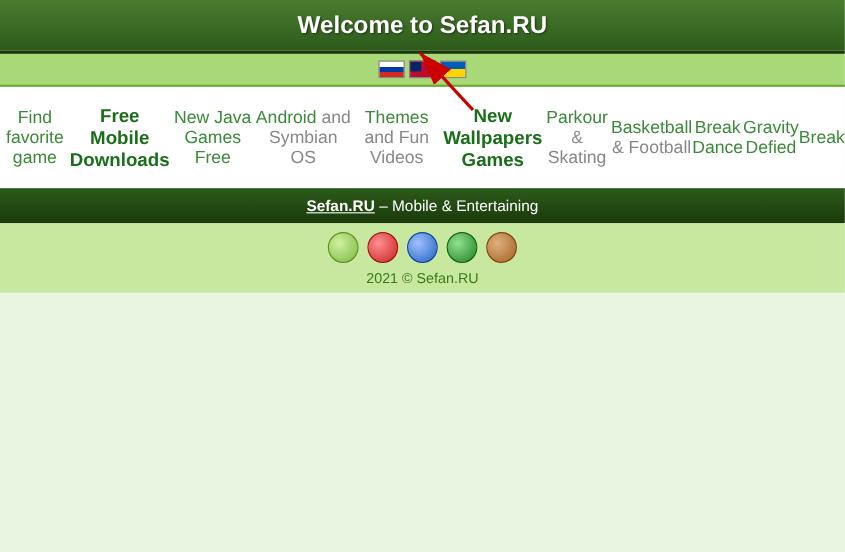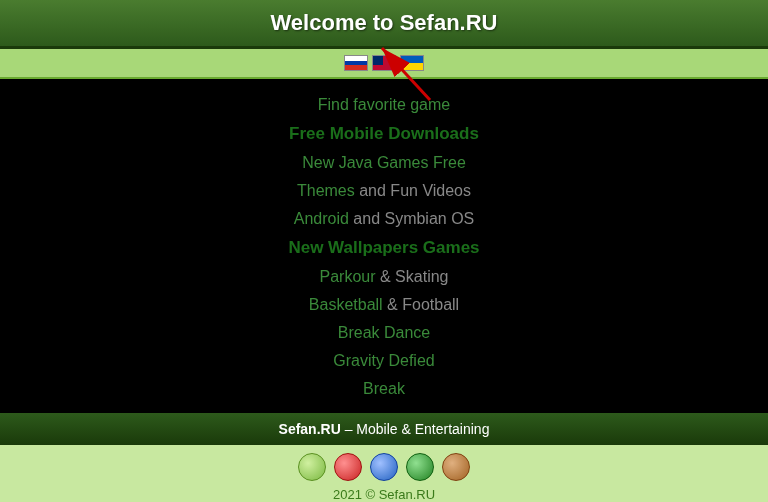--- a/index.html
+++ b/index.html
@@ -57,23 +57,23 @@
       top: 0; left: 0;
       width: 10px; height: 9px;
       background: #002868;
     }
     .flag-ua {
       background: linear-gradient(to bottom, #005BBB 50%, #FFD500 50%);
     }
 
     
     .main {
-      background: #000000;
-      display: flex;
-      flex-direction: column;
+      background: #ffffff;
+      display: flex;
+      flex-direction: row;
       align-items: center;
       padding: 12px 0 10px 0;
       flex: 1;
       position: relative;
     }
 
     .menu-item {
       text-align: center;
       margin: 5px 0;
       font-size: 16px;
@@ -102,20 +102,21 @@
     
     .footer-bar {
       background: linear-gradient(to bottom, #2d5a1b, #1a3a0a);
       text-align: center;
       padding: 8px 0;
       color: white;
       font-size: 14px;
     }
     .footer-bar span.bold {
       font-weight: bold;
+      text-decoration: underline;
     }
 
     
     .bottom {
       background: #c8e8a0;
       display: flex;
       flex-direction: column;
       align-items: center;
       padding: 8px 0 6px 0;
     }
@@ -203,27 +204,27 @@
 
     <div class="menu-item">
       <span class="bold-green">Free Mobile Downloads</span>
     </div>
 
     <div class="menu-item">
       <a class="link-green">New Java Games Free</a>
     </div>
 
     <div class="menu-item text-mixed">
+      <a class="green">Android</a>
+      <span class="gray">and Symbian  OS</span>
+    </div>
+
+    <div class="menu-item text-mixed">
       <a class="green">Themes</a>
       <span class="gray">and Fun Videos</span>
-    </div>
-
-    <div class="menu-item text-mixed">
-      <a class="green">Android</a>
-      <span class="gray">and Symbian  OS</span>
     </div>
 
     <div class="menu-item">
       <span class="bold-green">New Wallpapers Games</span>
     </div>
 
     <div class="menu-item text-mixed">
       <a class="green">Parkour</a>
       <span class="gray">&amp; Skating</span>
     </div>

